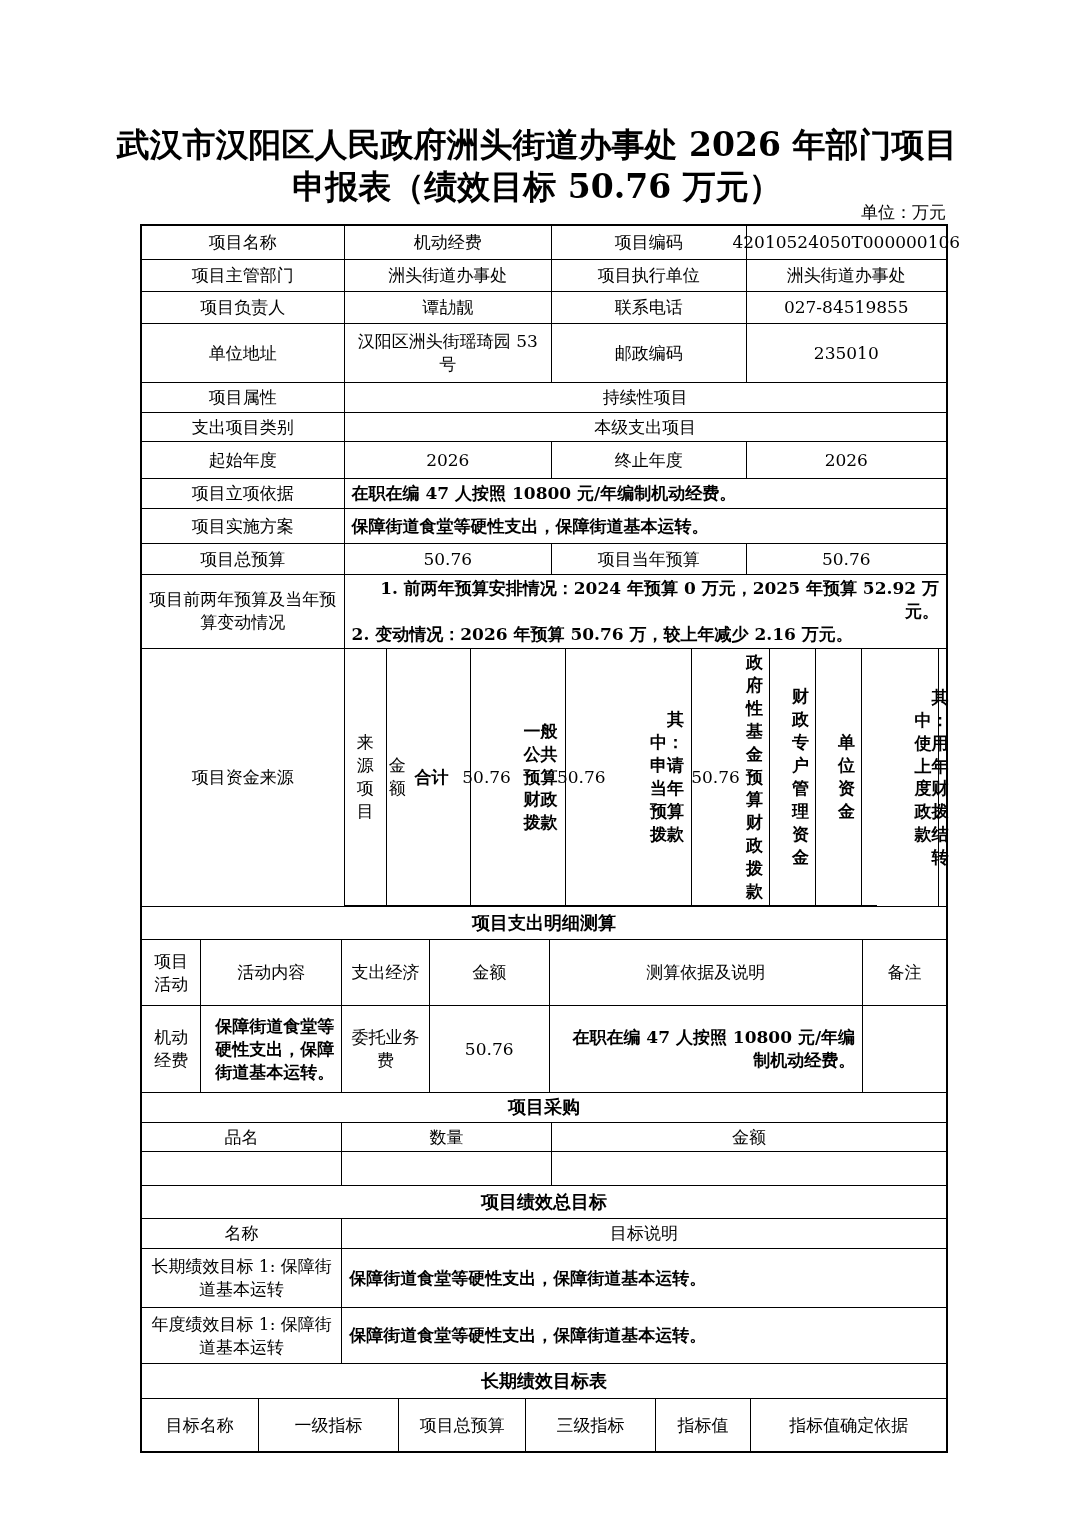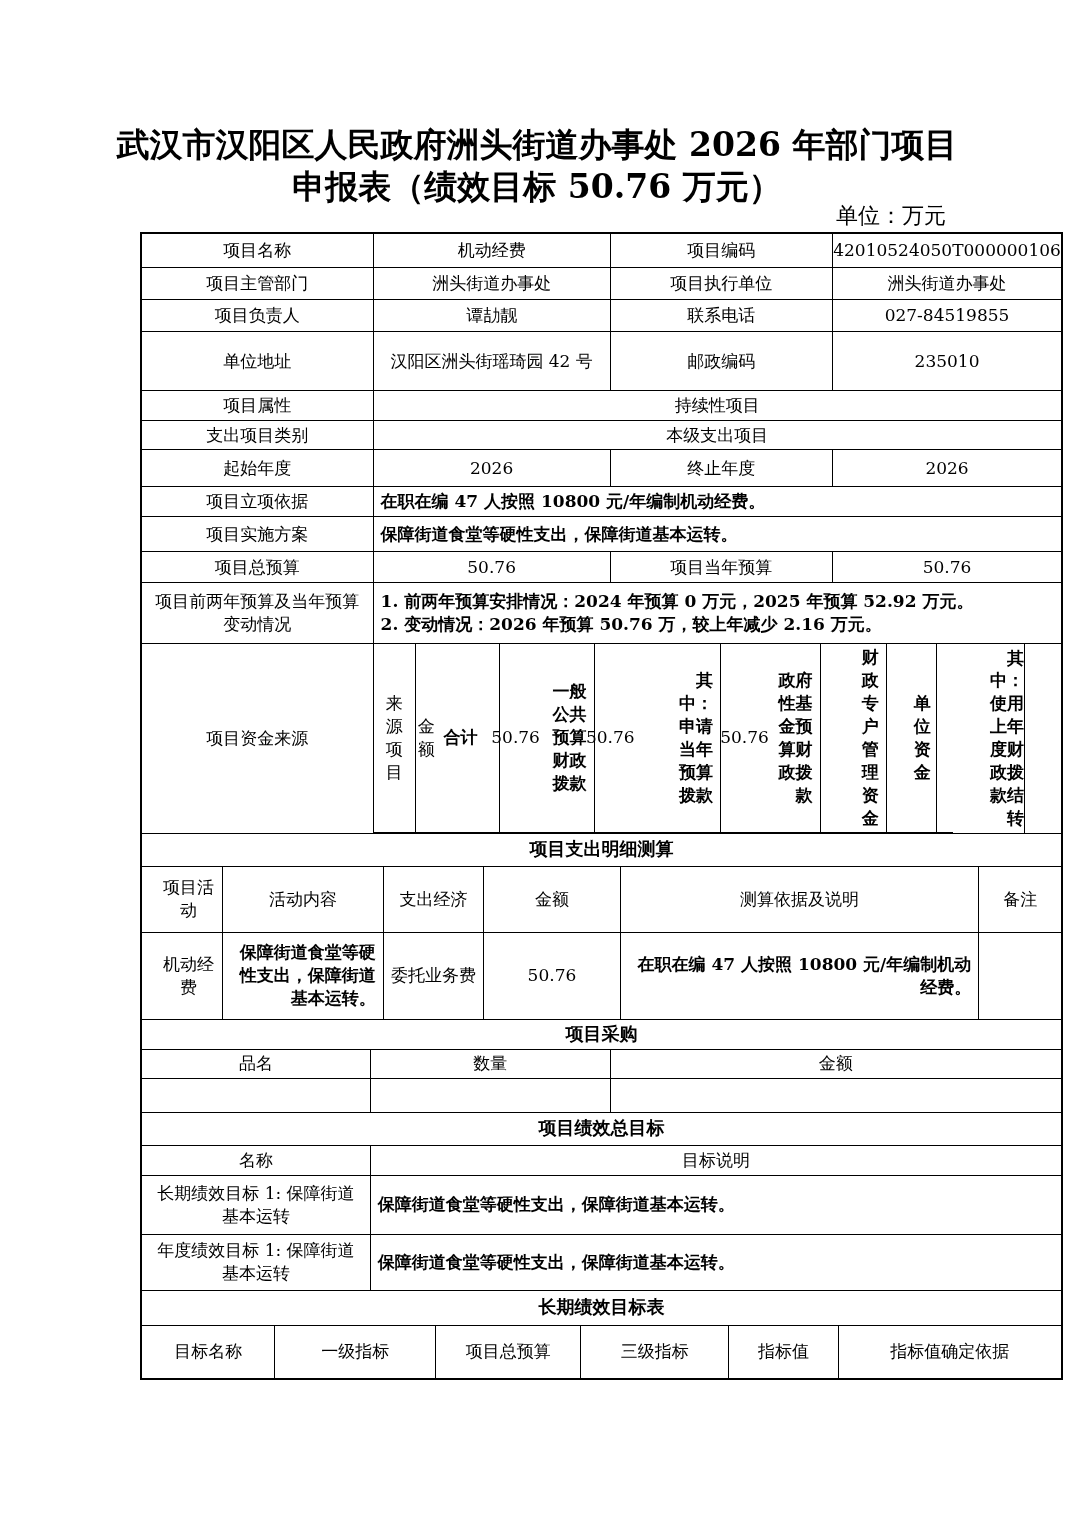--- a/index.html
+++ b/index.html
@@ -8,24 +8,24 @@
     font-family:"DejaVu Serif","Liberation Serif",serif;
     color:#000;
   }
   .page{position:absolute;inset:0;background:#fff;}
   .doc-title{
     position:absolute;top:124px;left:60px;width:954px;
     text-align:center;font-weight:bold;font-size:33px;line-height:1.28;
   }
   .unit-note{
     position:absolute;top:201px;left:140px;width:806px;
-    text-align:right;font-size:22px;
+    text-align:right;font-size:17px;
   }
   .doc-table{
-    position:absolute;top:232px;left:140px;width:923px;
+    position:absolute;top:224px;left:140px;width:808px;
     border:2px solid #000;box-sizing:border-box;
     font-size:17px;line-height:1.35;
   }
   .tr{display:flex;align-items:stretch;border-bottom:1.5px solid #000;}
   .doc-table > .tr:last-child{border-bottom:none;}
   .td{
     display:flex;align-items:center;justify-content:center;
     text-align:center;padding:2px 7px;box-sizing:border-box;
     border-right:1.5px solid #000;min-width:0;
   }
@@ -36,21 +36,21 @@
   .ca1{width:25.2%}.ca2{width:25.8%}.ca3{width:24.2%}.ca4{flex:1}
   .cspan{flex:1}
   
   .fcol{flex:1;display:flex;flex-direction:row;min-width:0;}
   .frow{display:flex;align-items:stretch;border-bottom:1.5px solid #000;}
   .fcol .frow:last-child{border-bottom:none;}
   .fsrc{width:66.9%}
   .famt{flex:1}
   .indent{padding-left:2.2em;}
   
-  .cd1{width:7.4%;padding:2px 4px;margin-left:13px;}
+  .cd1{width:7.4%;padding:2px 4px;}
   .cd2{width:17.5%}.cd3{width:10.9%}.cd4{width:14.9%}.cd5{width:39%}.cd6{flex:1}
   
   .cp1{width:24.9%}.cp2{width:26.1%}.cp3{flex:1}
   
   .cg1{width:24.9%}.cg2{flex:1}
   
   .cl1{width:14.5%}.cl2{width:17.5%}.cl3{width:15.8%}.cl4{width:16.1%}.cl5{width:11.9%}.cl6{flex:1}
   .sect-title{justify-content:center;font-weight:bold;font-size:18px;}
 </style>
 </head>
@@ -83,21 +83,21 @@
 
     <div class="tr" style="min-height:31px">
       <div class="td ca1">项目负责人</div>
       <div class="td ca2">谭劼靓</div>
       <div class="td ca3">联系电话</div>
       <div class="td ca4">027-84519855</div>
     </div>
 
     <div class="tr" style="min-height:58px">
       <div class="td ca1">单位地址</div>
-      <div class="td ca2">汉阳区洲头街瑶琦园 42 号</div>
+      <div class="td ca2">汉阳区洲头街瑶琦园 53 号</div>
       <div class="td ca3">邮政编码</div>
       <div class="td ca4">235010</div>
     </div>
 
     <div class="tr" style="min-height:29px">
       <div class="td ca1">项目属性</div>
       <div class="td cspan">持续性项目</div>
     </div>
 
     <div class="tr" style="min-height:28px">

